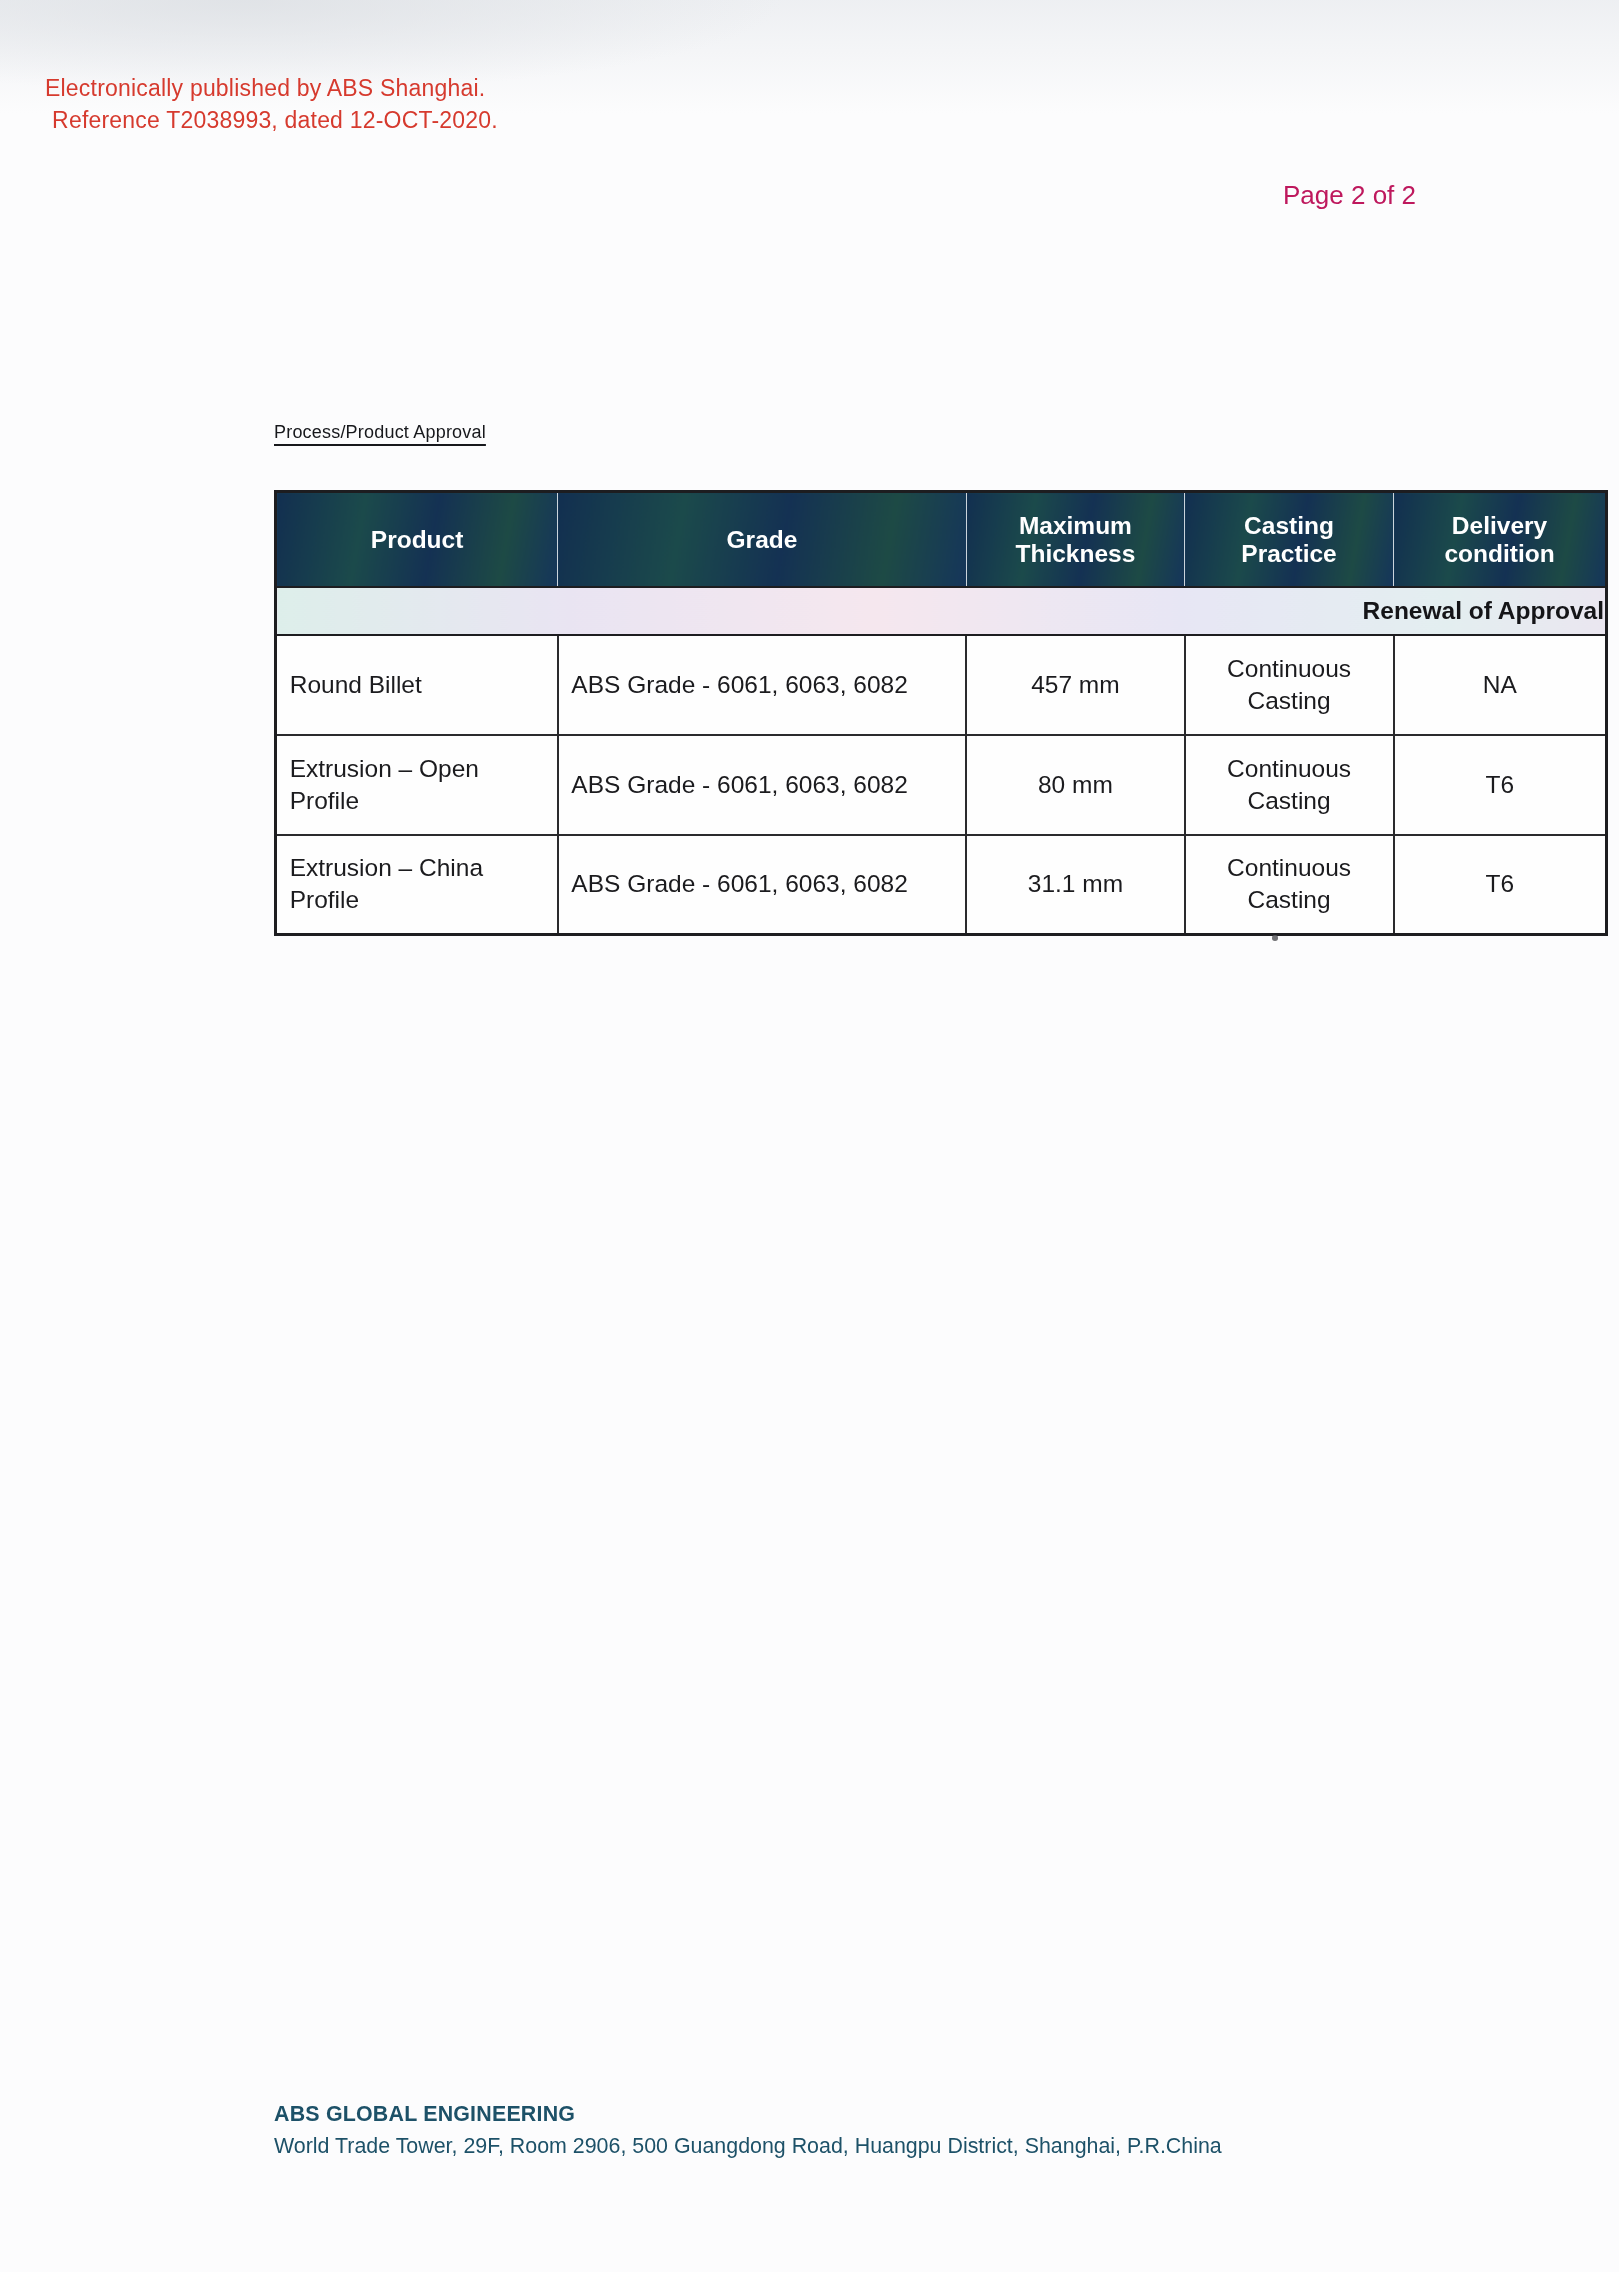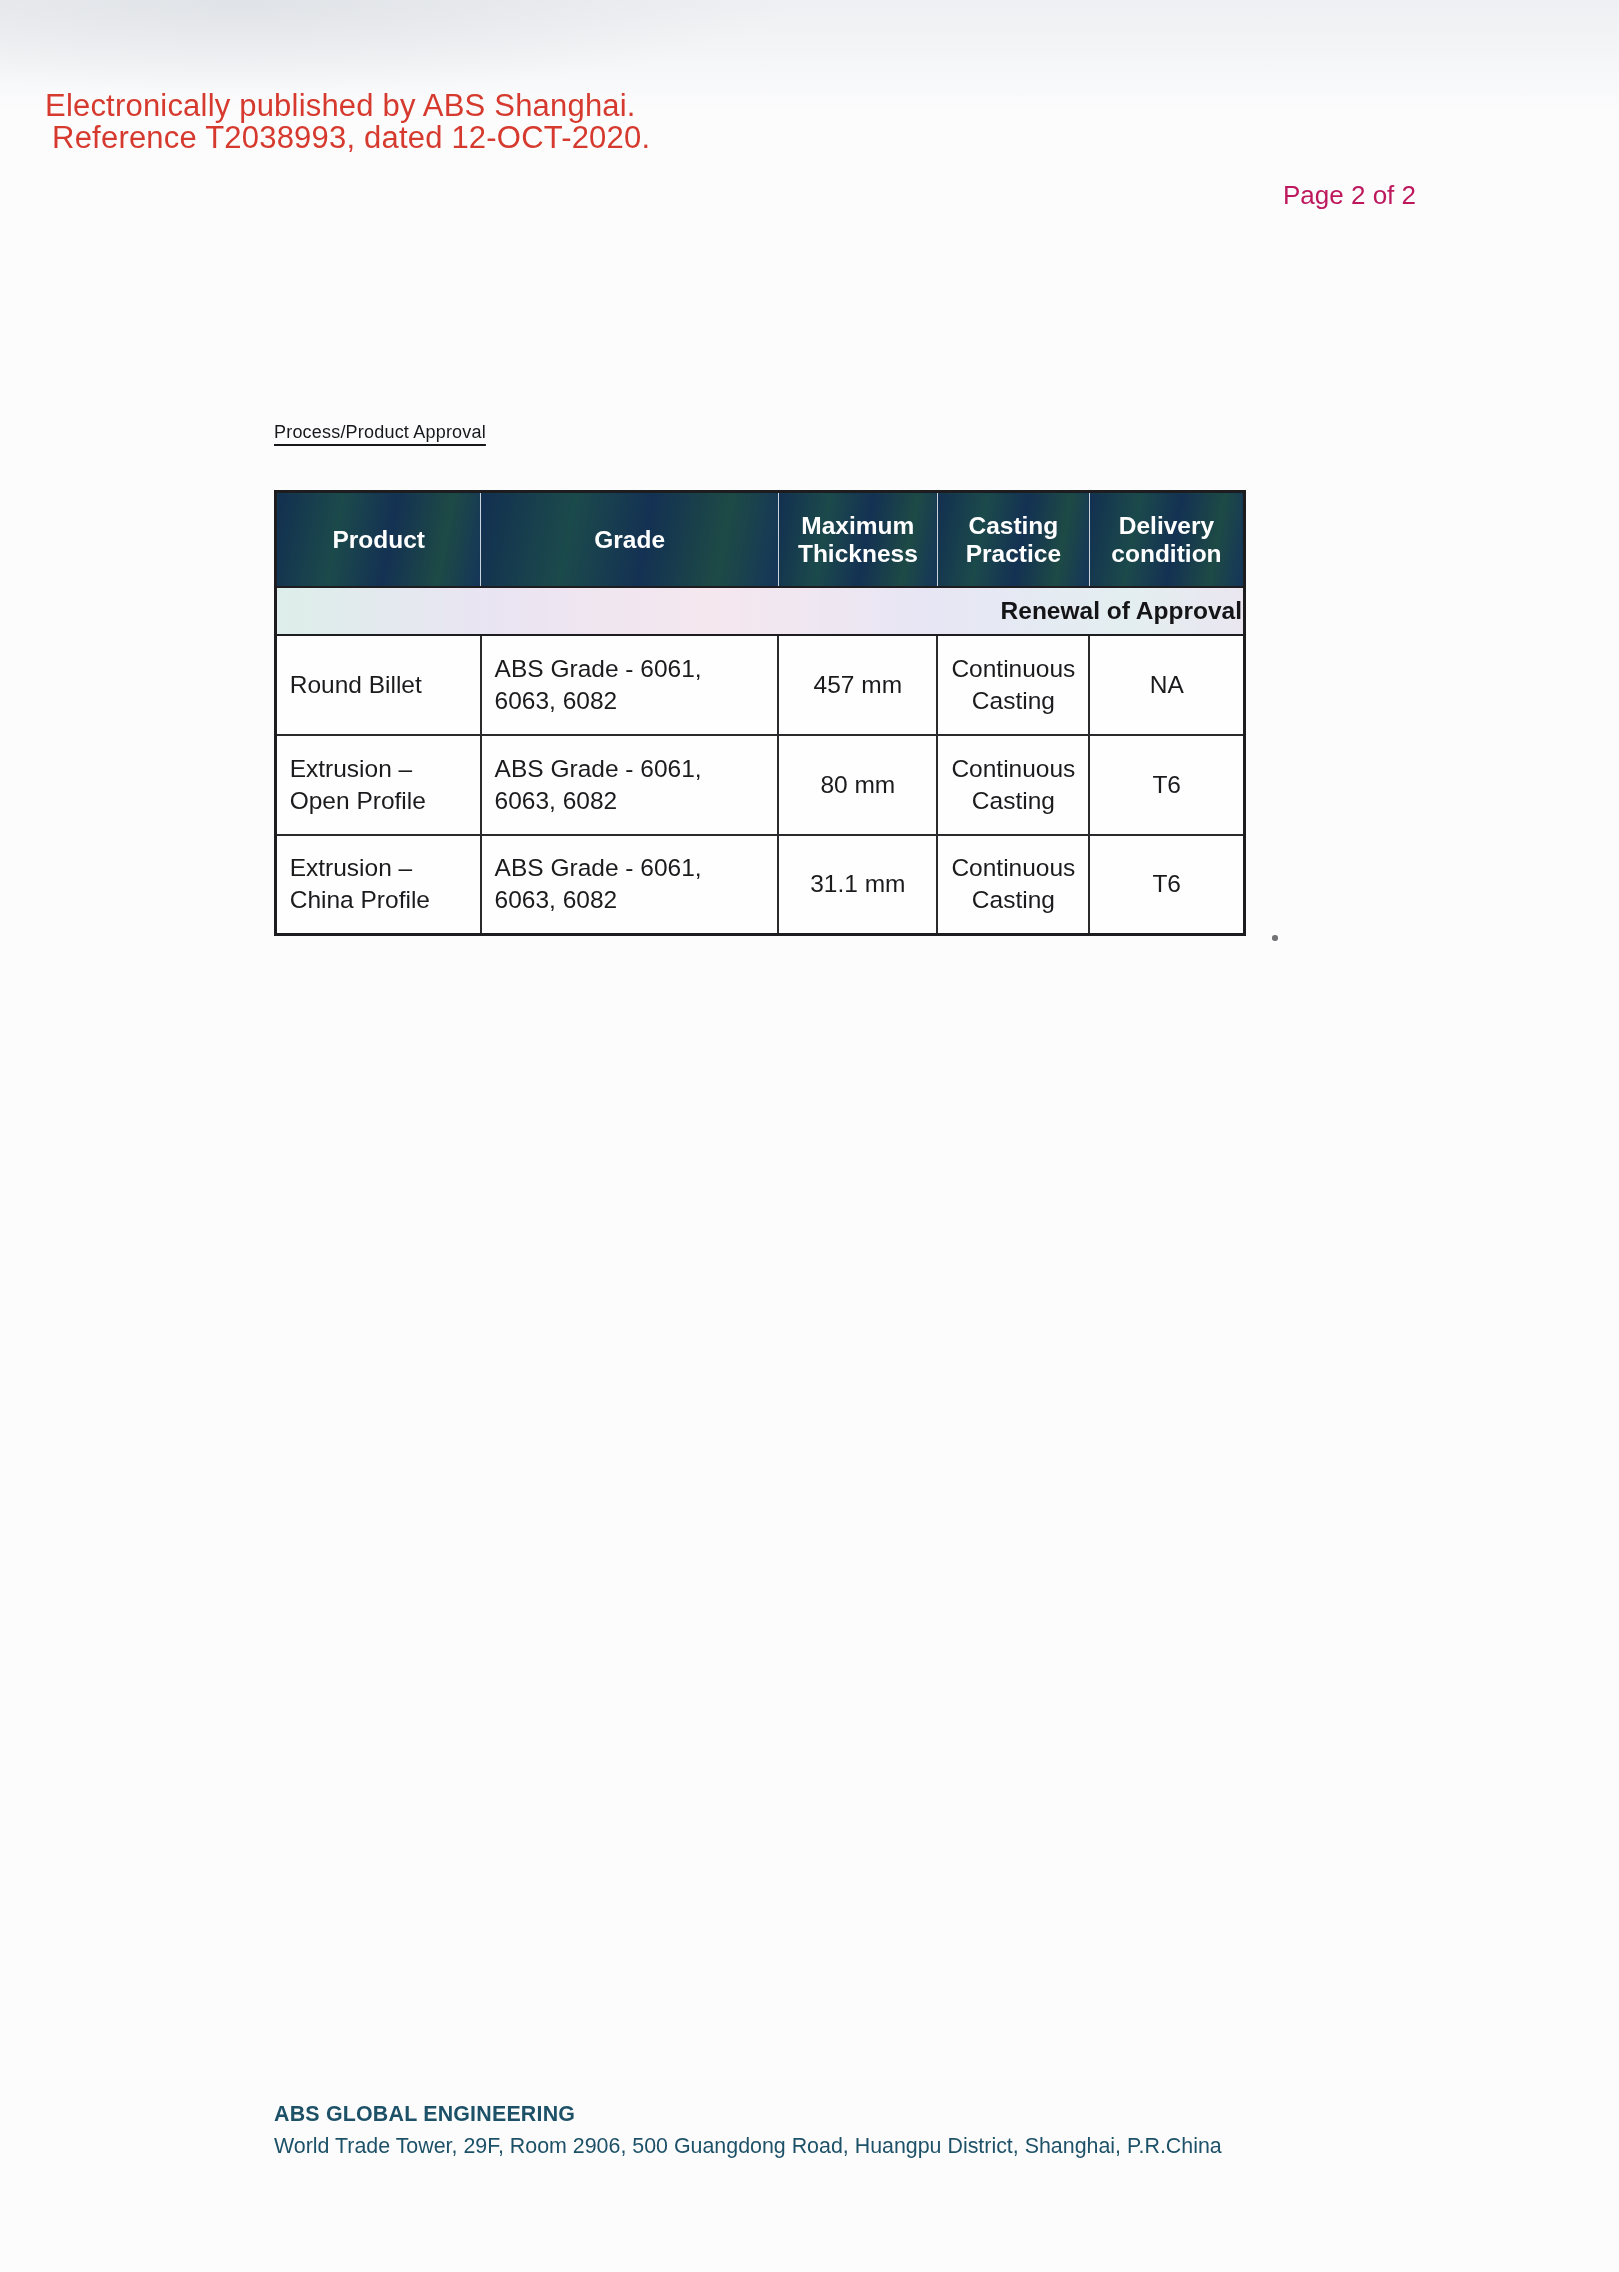--- a/index.html
+++ b/index.html
@@ -21,22 +21,22 @@
     position:absolute;
     left:0; top:0; right:0;
     height:190px;
     background:
       radial-gradient(ellipse 870px 150px at 15% 0%, rgba(222,225,229,.85), rgba(222,225,229,0) 62%),
       linear-gradient(180deg, rgba(236,238,241,.9) 0%, rgba(250,250,251,0) 60%);
     pointer-events:none;
   }
   .stamp{
     position:absolute;
-    left:45px; top:90px;
-    font-size:31px;
+    left:45px; top:72px;
+    font-size:23px;
     line-height:32px;
     letter-spacing:0.2px;
   }
   .stamp .line2{ padding-left:7.1px; }
   .page-num{
     position:absolute;
     left:1283px; top:180px;
     font-size:26px;
     color:#be185d;
   }
@@ -46,21 +46,21 @@
     font-size:18px;
     color:#17181c;
     text-decoration:underline;
     text-decoration-thickness:2px;
     text-underline-offset:5.5px;
     letter-spacing:0.2px;
   }
   .table-wrap{
     position:absolute;
     left:274px; top:490px;
-    width:972px;
+    width:1334px;
   }
   table.approval{
     width:100%;
     border-collapse:collapse;
     table-layout:fixed;
     border:3.2px solid #1d1d20;
   }
   table.approval th{
     height:87px;
     font-size:24.5px;

